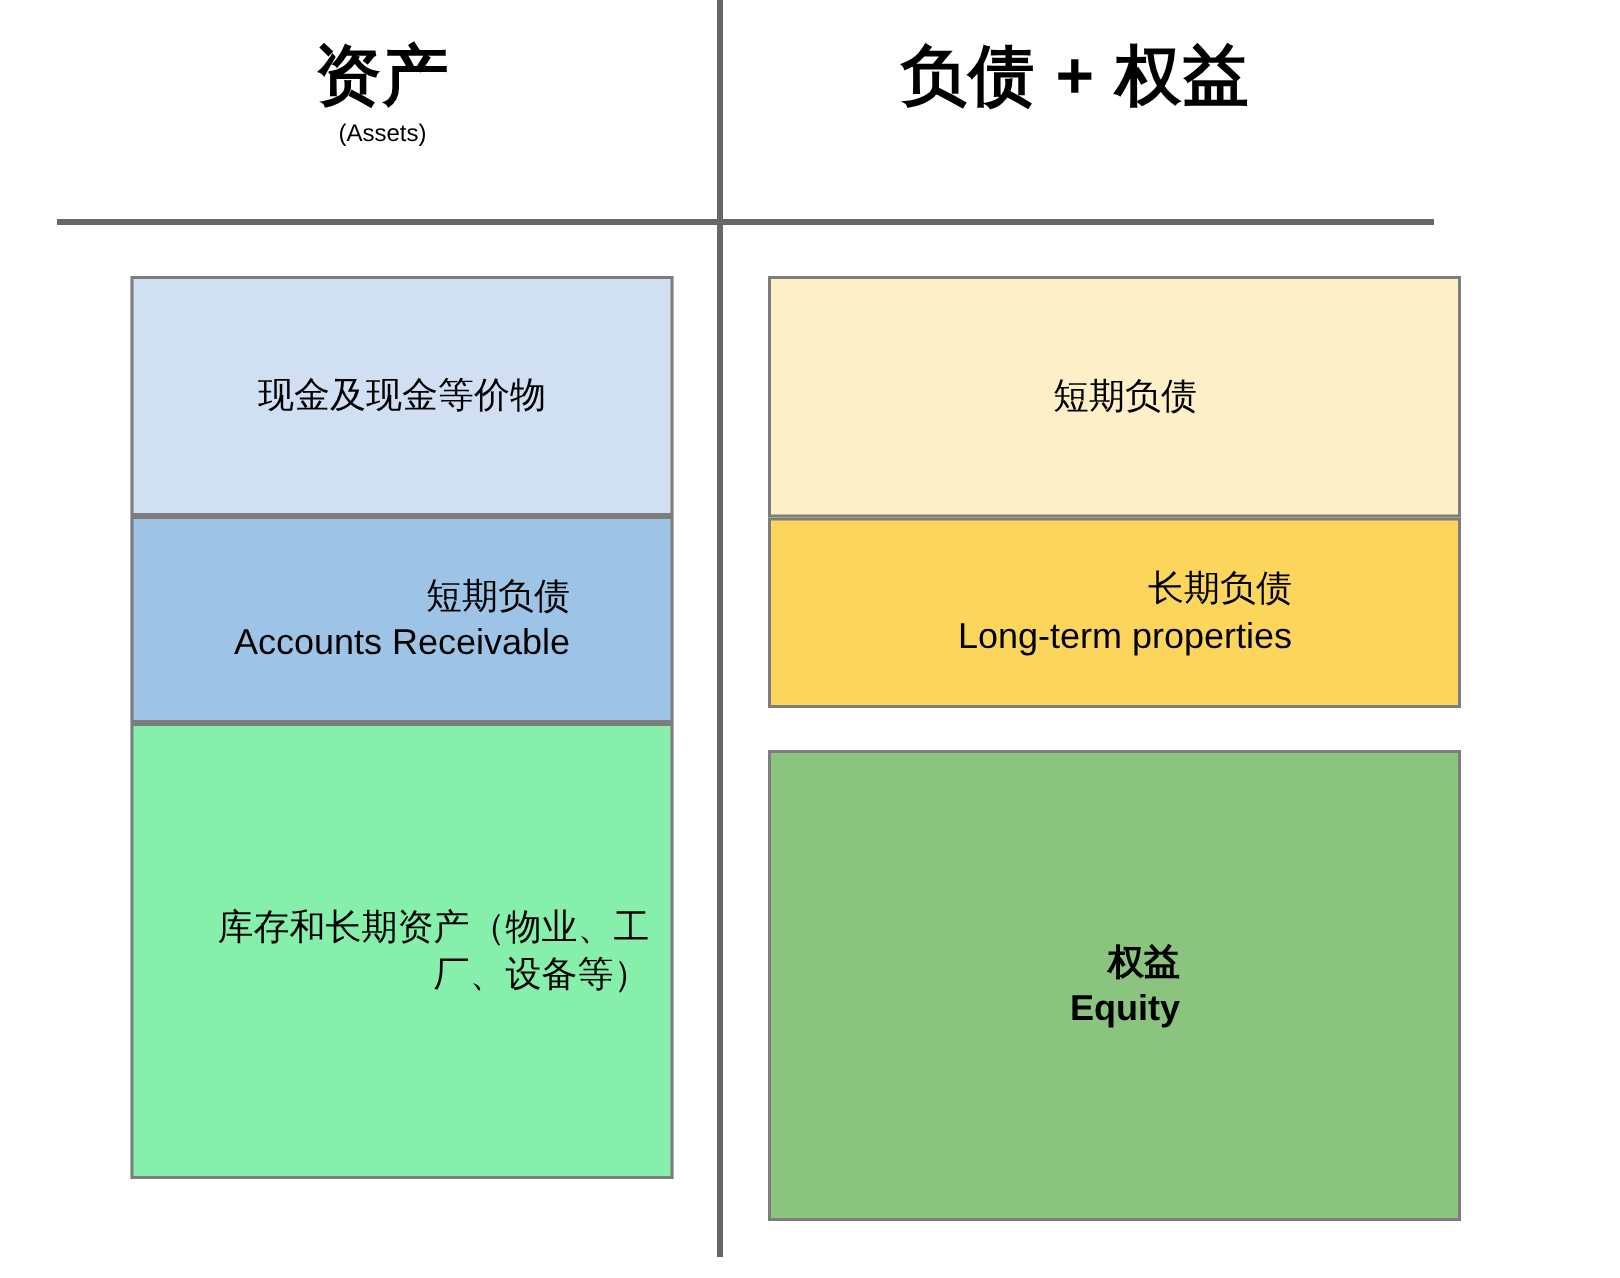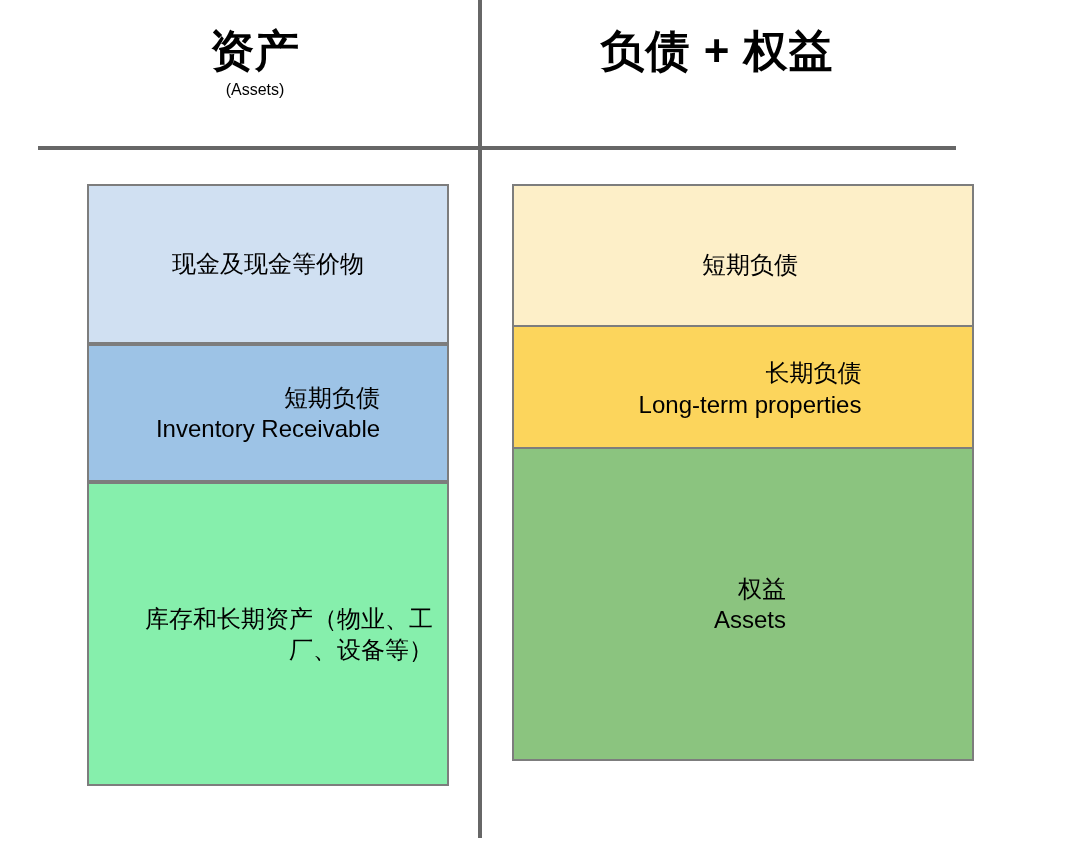--- a/index.html
+++ b/index.html
@@ -82,22 +82,22 @@
 
   
   .box.assets { left: 87px; width: 362px; }
   .box.a1 { top: 184px; height: 160px; background: #d0e0f2; }
   .box.a2 { top: 344px; height: 138px; background: #9dc3e6; }
   .box.a3 { top: 482px; height: 304px; background: #86efac; }
 
   
   .box.liab { left: 512px; width: 462px; padding-left: 28px; }
   .box.r1 { top: 184px; height: 161px; background: #fdefc8; }
-  .box.r2 { top: 325px; height: 127px; background: #fcd55c; }
-  .box.r3 { top: 447px; height: 314px; background: #8bc47f; }
+  .box.r2 { top: 345px; height: 127px; background: #fcd55c; }
+  .box.r3 { top: 500px; height: 314px; background: #8bc47f; font-weight: bold; }
 </style>
 </head>
 <body>
 
 <div id="diagram">
 
   <div class="divider-vertical"></div>
   <div class="divider-horizontal"></div>
 
   <div class="col-header left">
@@ -111,21 +111,21 @@
 
   <div class="box assets a1">
     <div class="box-text">
       <span class="cn">现金及现金等价物</span>
     </div>
   </div>
 
   <div class="box assets a2">
     <div class="box-text">
       <span class="cn">短期负债</span>
-      <span class="en">Inventory Receivable</span>
+      <span class="en">Accounts Receivable</span>
     </div>
   </div>
 
   <div class="box assets a3">
     <div class="box-text">
       <span class="cn">库存和长期资产（物业、工厂、设备等）</span>
     </div>
   </div>
 
   <div class="box liab r1">
@@ -137,17 +137,17 @@
   <div class="box liab r2">
     <div class="box-text">
       <span class="cn">长期负债</span>
       <span class="en">Long-term properties</span>
     </div>
   </div>
 
   <div class="box liab r3">
     <div class="box-text">
       <span class="cn">权益</span>
-      <span class="en">Assets</span>
+      <span class="en">Equity</span>
     </div>
   </div>
 
 </div>
 
 </body></html>

